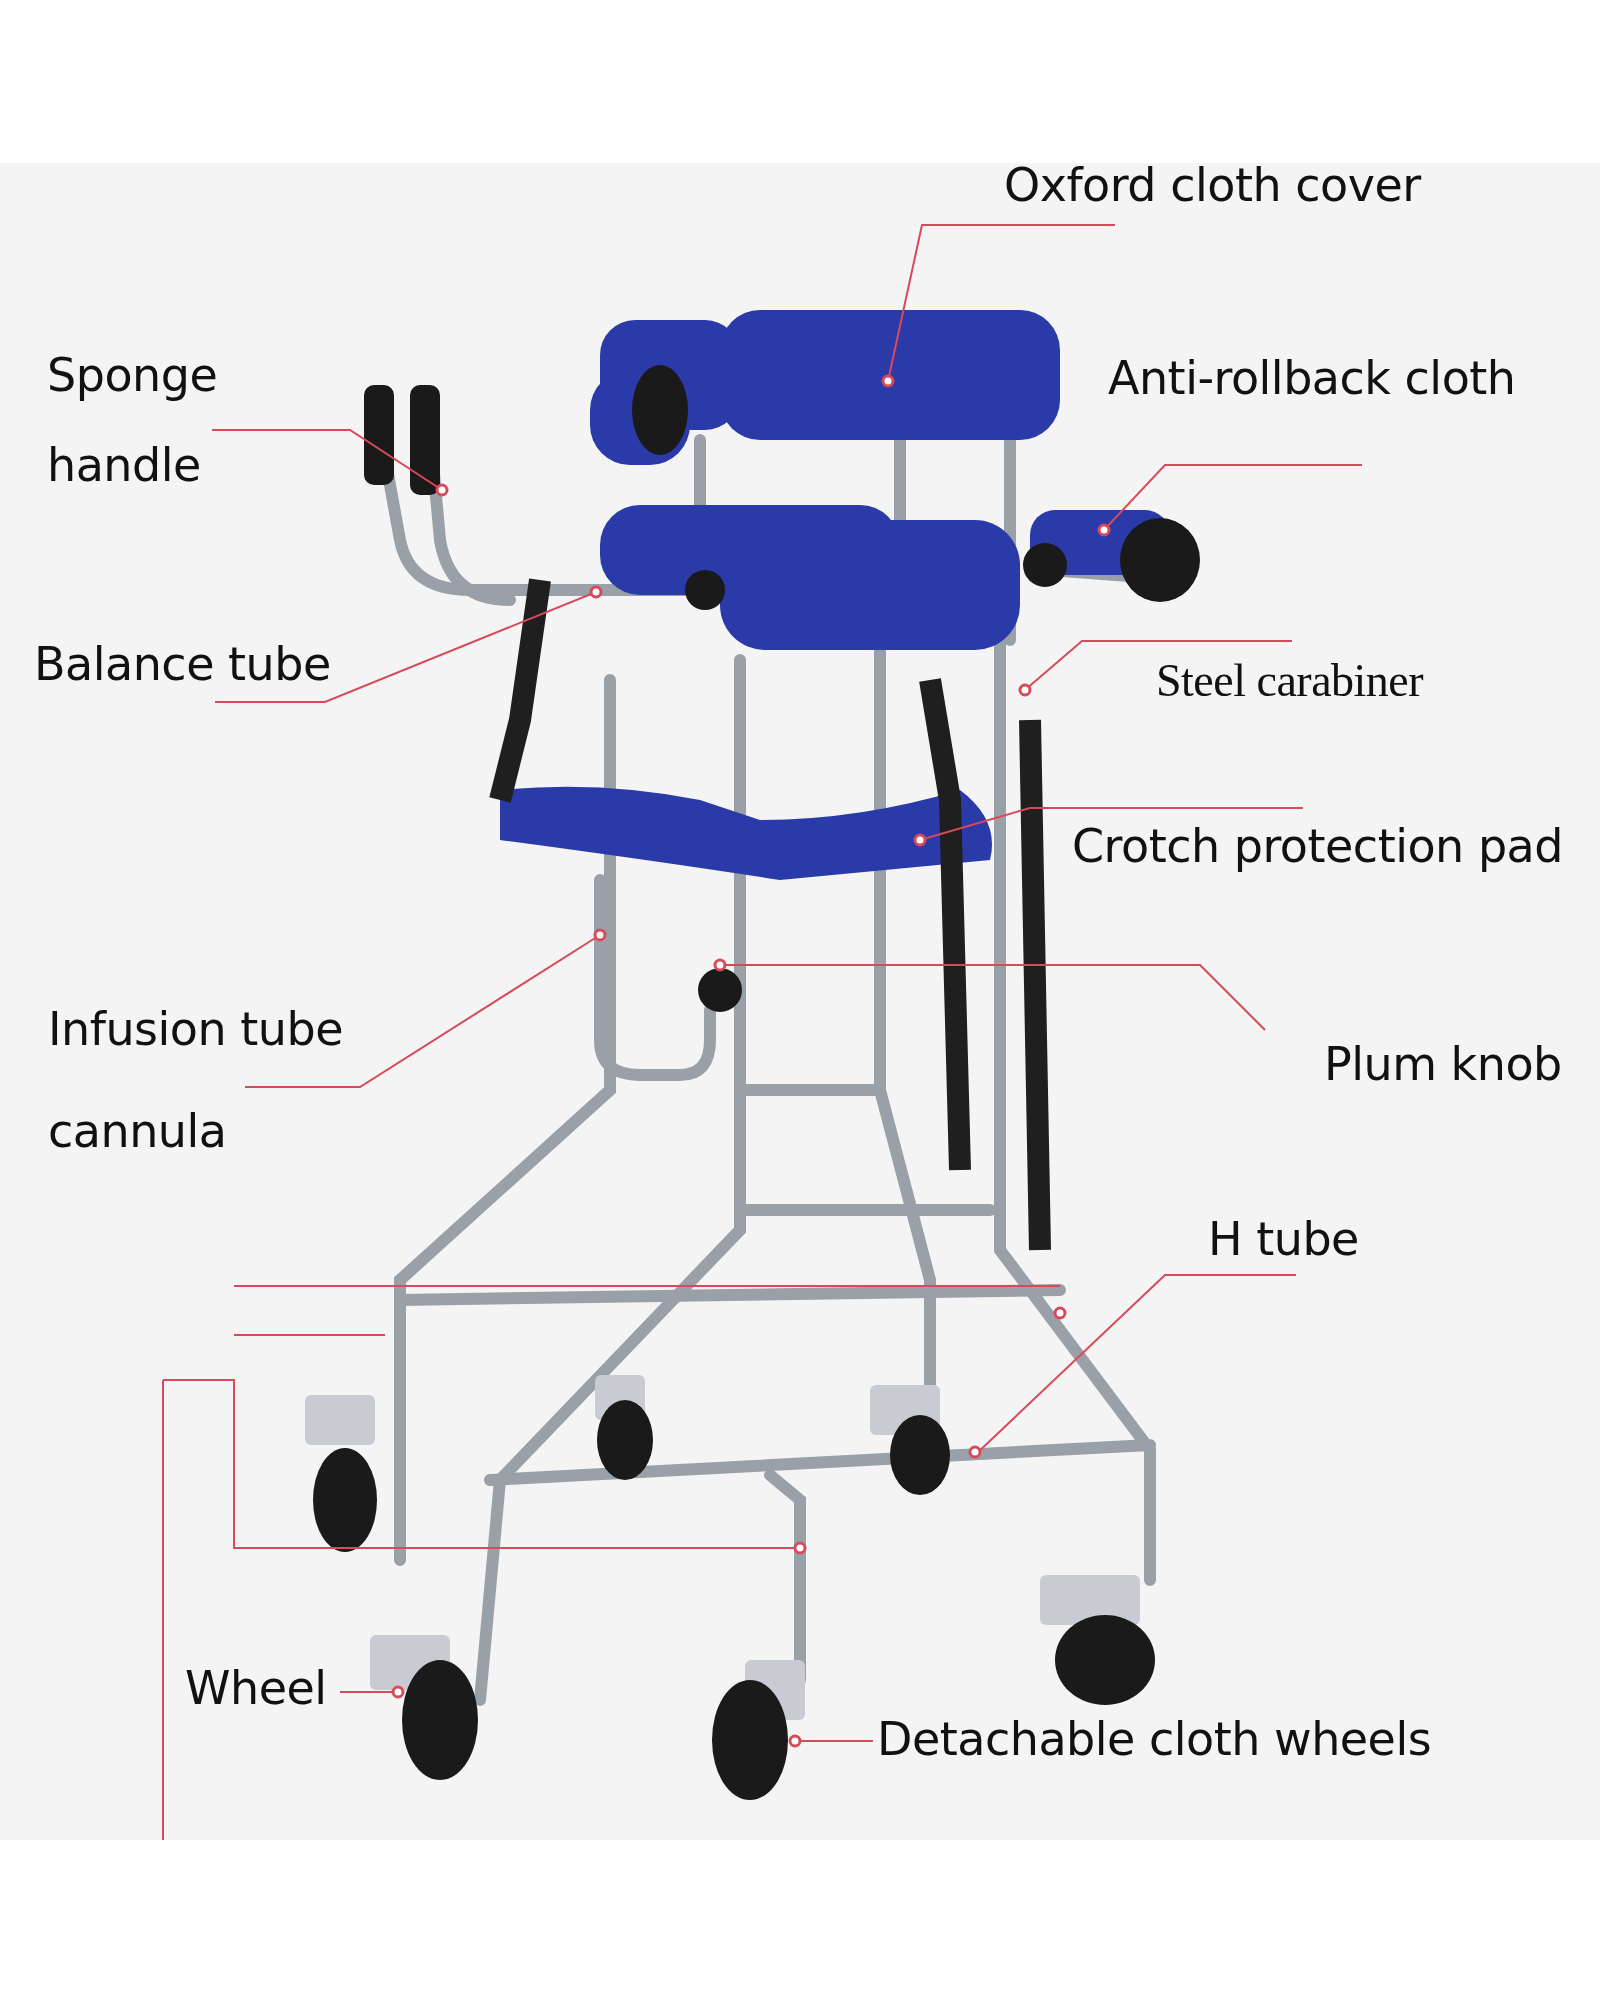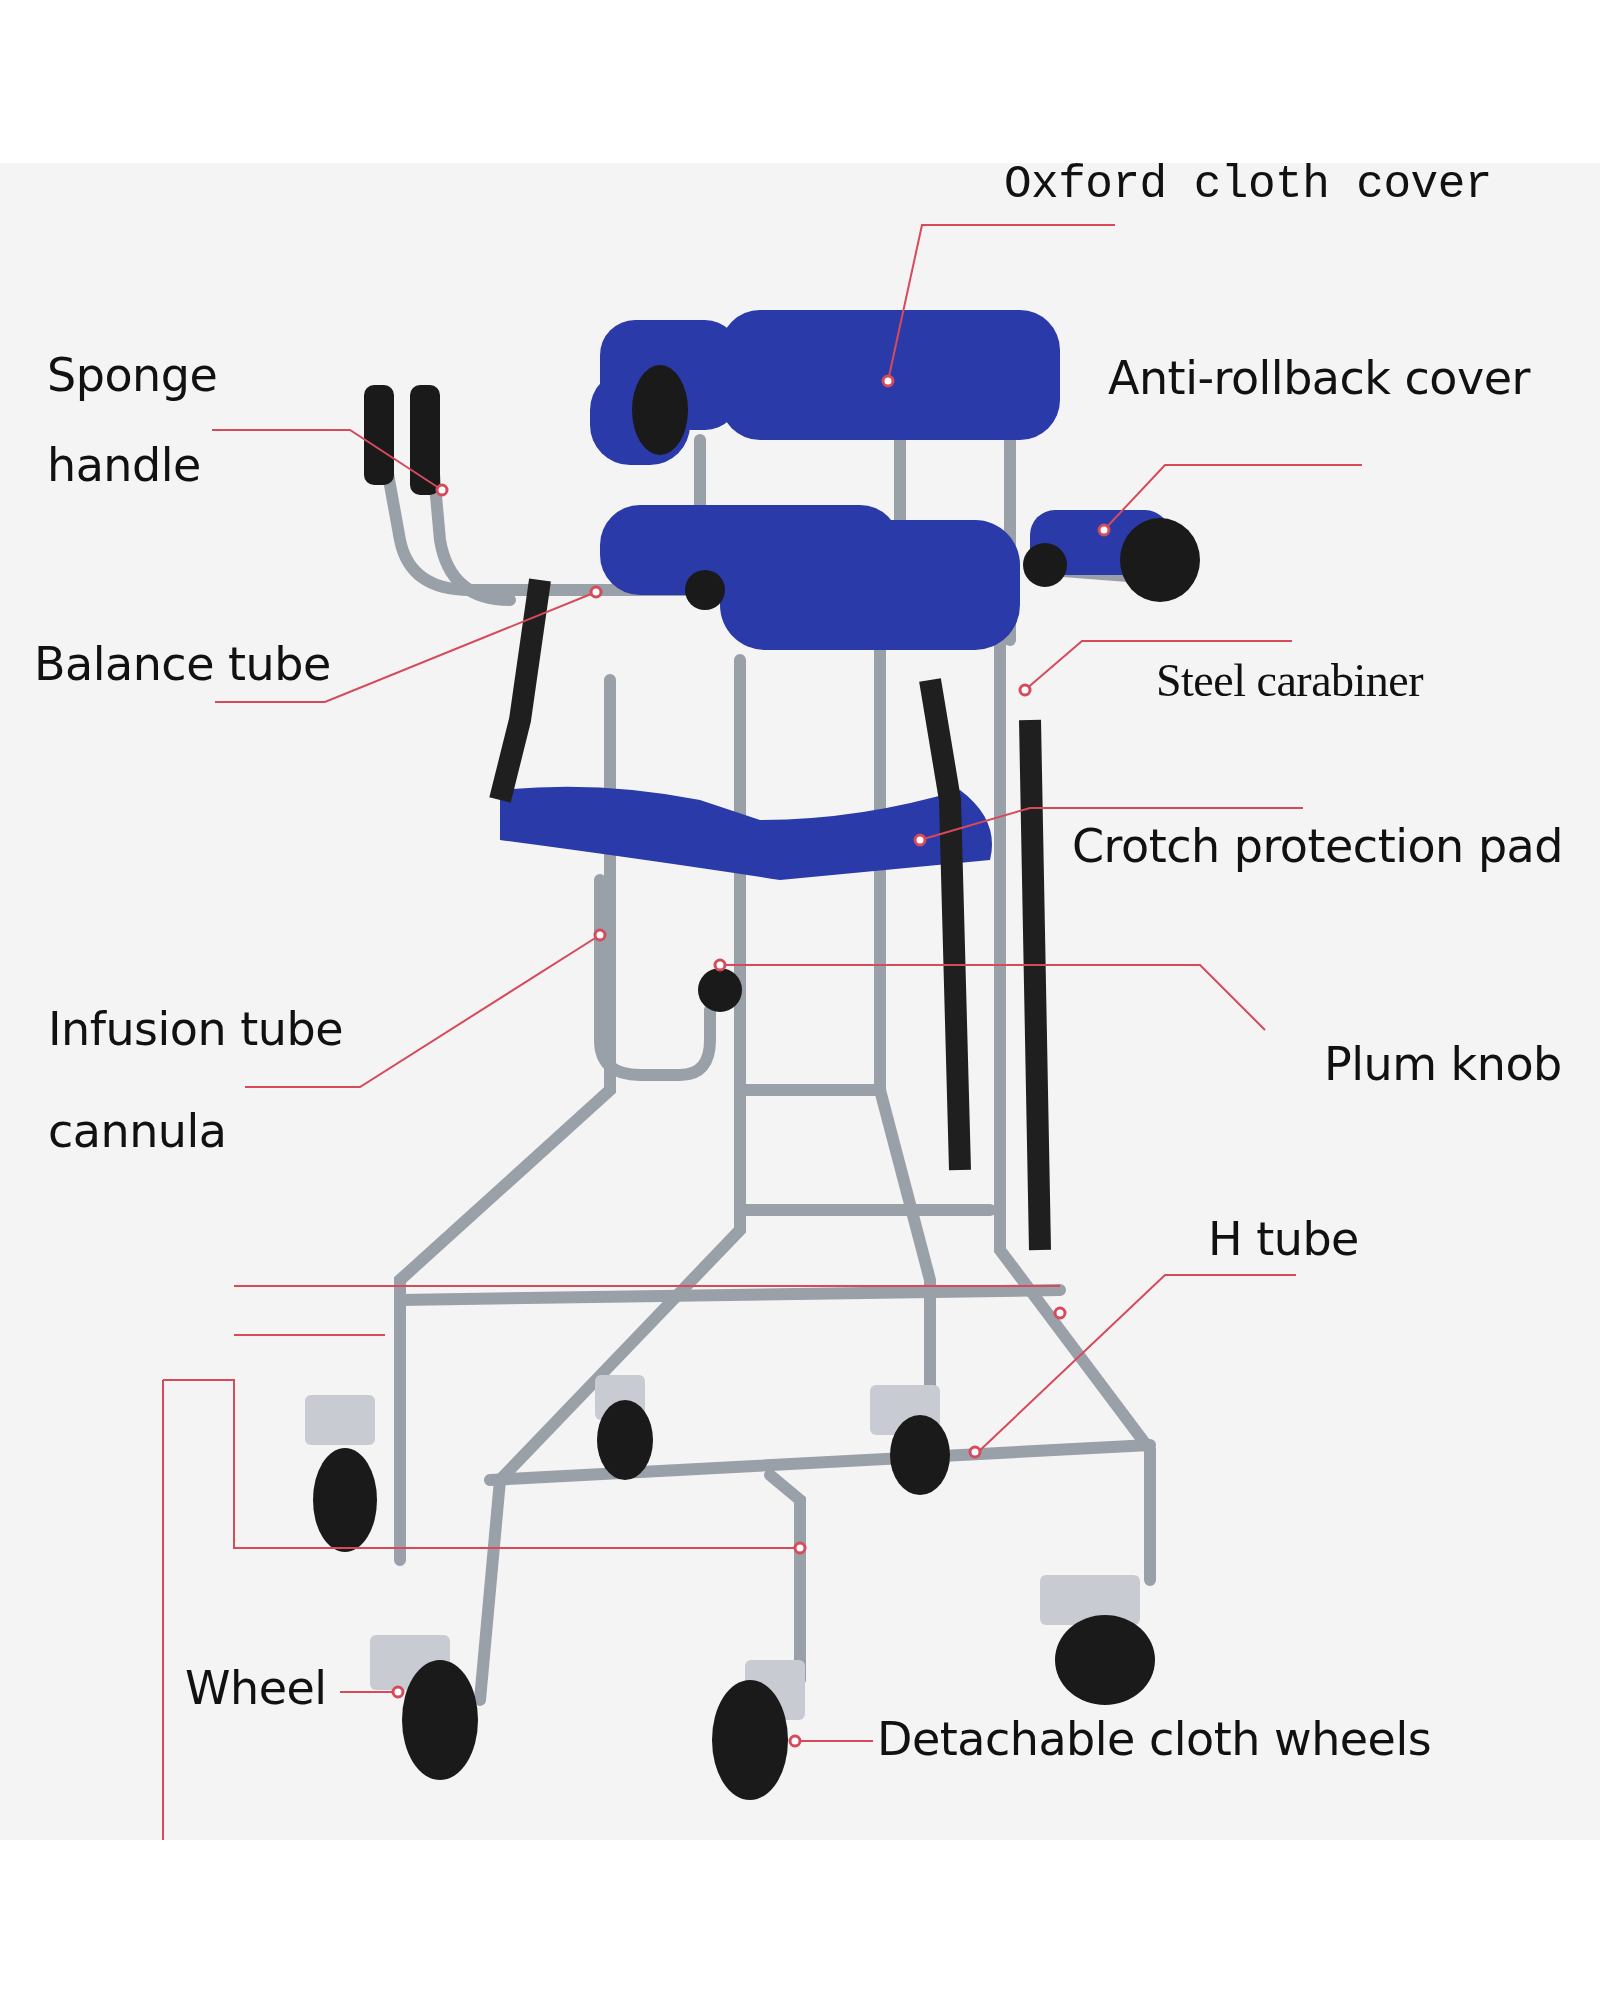--- a/index.html
+++ b/index.html
@@ -115,24 +115,24 @@
     <circle cx="600" cy="935" r="5"></circle>
     <circle cx="720" cy="965" r="5"></circle>
     <circle cx="1060" cy="1313" r="5"></circle>
     <circle cx="975" cy="1452" r="5"></circle>
     <circle cx="800" cy="1548" r="5"></circle>
     <circle cx="398" cy="1692" r="5"></circle>
     <circle cx="795" cy="1741" r="5"></circle>
   </g>
 </svg>
 
-<div class="label" style="left:1004px;top:162px;font-family:Liberation Mono, monospace;">Oxford cloth cover</div>
+<div class="label" style="left:1004px;top:162px;">Oxford cloth cover</div>
 <div class="label" style="left:47px;top:352px;">Sponge</div>
 <div class="label" style="left:47px;top:442px;">handle</div>
-<div class="label" style="left:1108px;top:355px;">Anti-rollback cover</div>
+<div class="label" style="left:1108px;top:355px;">Anti-rollback cloth</div>
 <div class="label" style="left:34px;top:641px;">Balance tube</div>
 <div class="label" style="left:1156px;top:658px;font-family:Liberation Serif, serif;">Steel carabiner</div>
 <div class="label" style="left:1072px;top:823px;">Crotch protection pad</div>
 <div class="label" style="left:48px;top:1006px;text-align:right;">Infusion tube</div>
 <div class="label" style="left:48px;top:1095px;margin-top:13px;">cannula</div>
 <div class="label" style="left:1324px;top:1041px;">Plum knob</div>
 <div class="label" style="left:1208px;top:1216px;">H tube</div>
 <div class="label" style="left:185px;top:1665px;">Wheel</div>
 <div class="label" style="left:877px;top:1716px;">Detachable cloth wheels</div>
 

